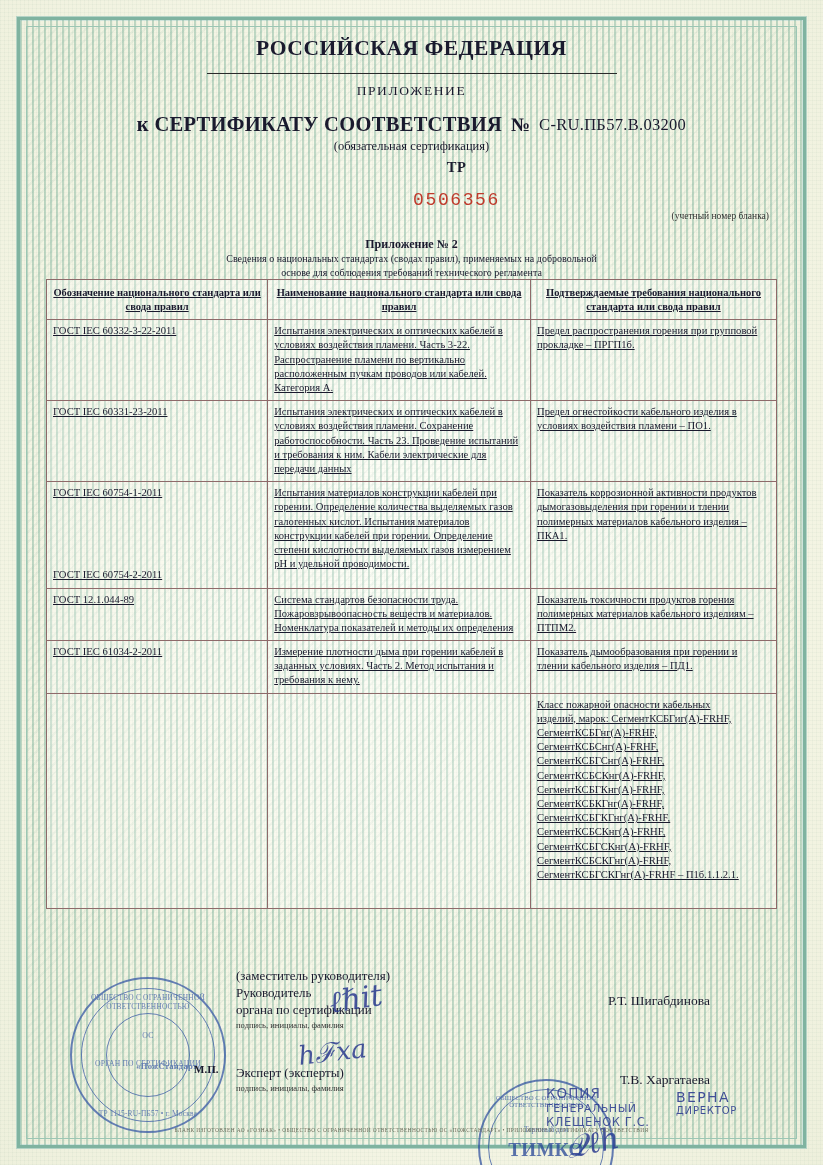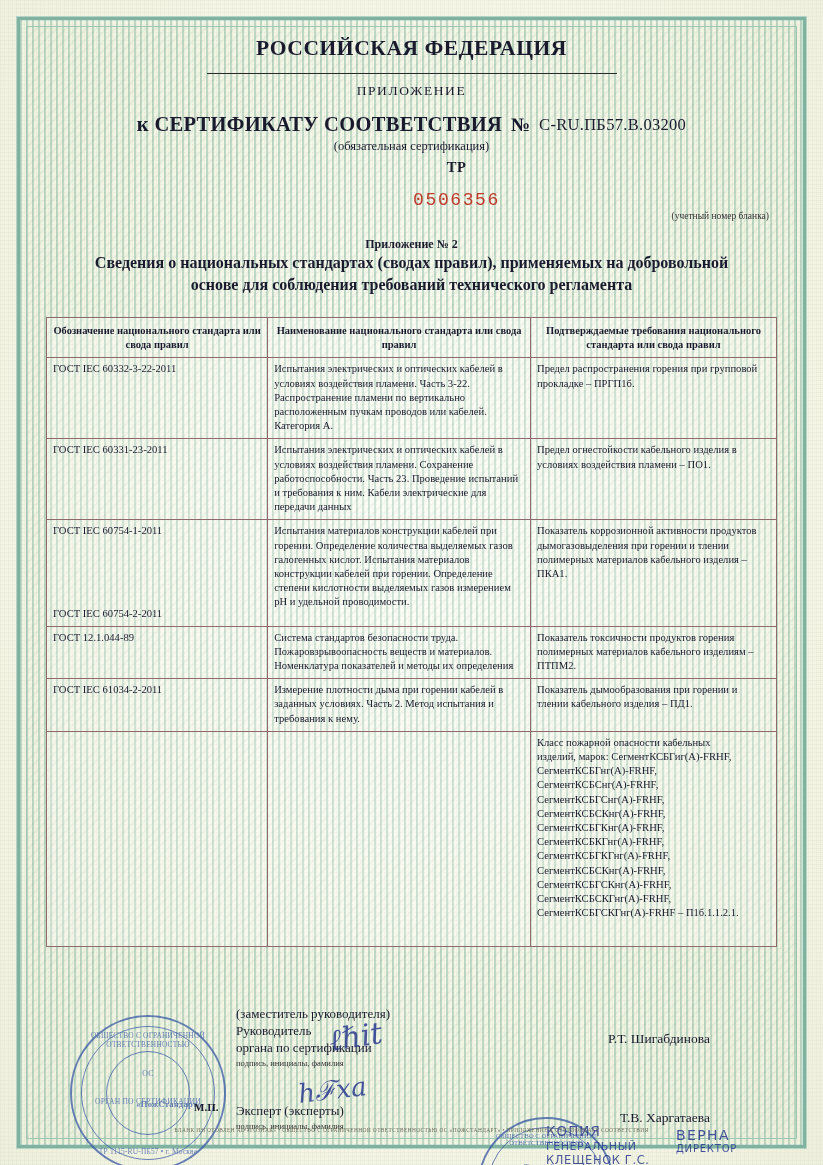--- a/index.html
+++ b/index.html
@@ -126,32 +126,33 @@
   }
 
   .sub-title {
     text-align: center;
     font-weight: bold;
     font-size: 12px;
     margin-top: 16px;
   }
   .sub-line {
     text-align: center;
-    font-weight: bold;
-    font-size: 16px;
+    font-weight: normal;
+    font-size: 10px;
     line-height: 1.35;
   }
 
   
   table.main {
     width: 100%;
     border-collapse: collapse;
-    margin-top: 22px;
+    margin-top: 0;
     table-layout: fixed;
     background: rgba(255,255,255,0.25);
+    text-decoration: underline;
   }
   table.main th, table.main td {
     border: 1px solid #8e6a6a;
     vertical-align: top;
     padding: 4px 6px 5px 6px;
   }
   table.main th {
     text-align: center;
     font-weight: bold;
     font-size: 10.5px;

